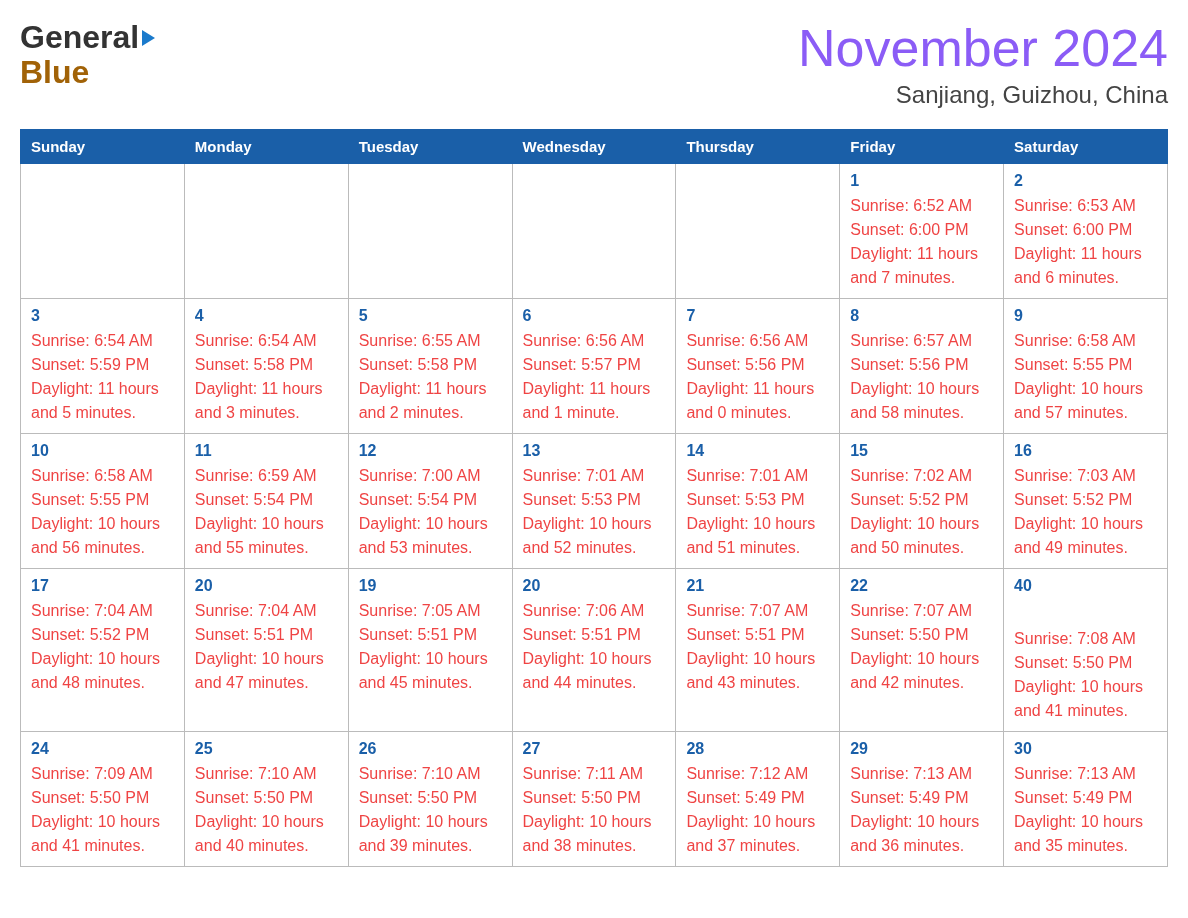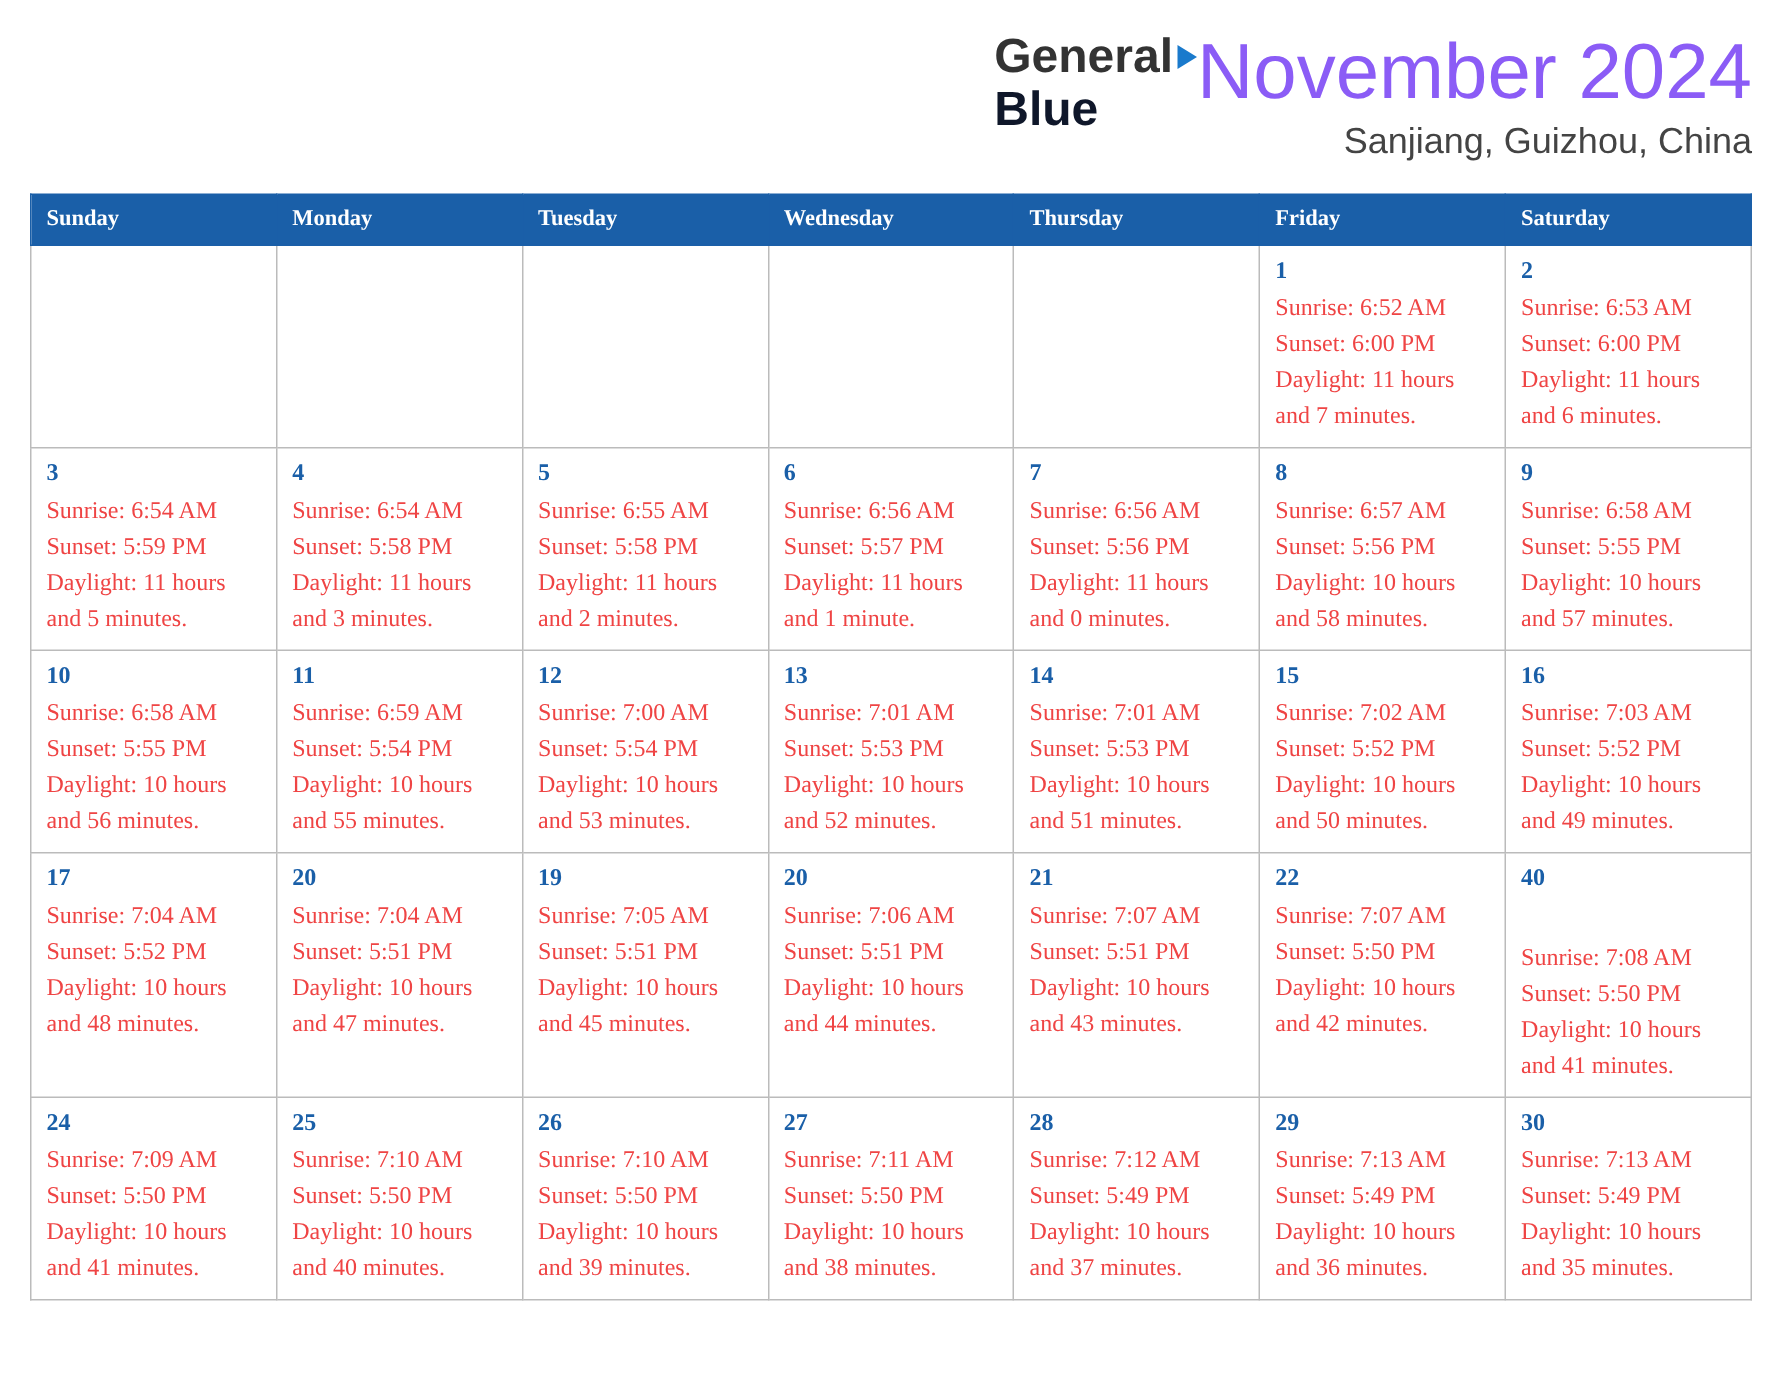--- a/index.html
+++ b/index.html
@@ -5,21 +5,21 @@
     * { box-sizing: border-box; margin: 0; padding: 0; }
     body {
       font-family: Arial, sans-serif;
       background: #fff;
       padding: 20px;
       width: 1188px;
       min-height: 918px;
     }
     .header {
       display: flex;
-      justify-content: flex-end;
+      justify-content: space-between;
       align-items: flex-start;
       margin-bottom: 20px;
     }
     .logo {
       display: flex;
       flex-direction: column;
       align-items: flex-start;
     }
     .title-section {
       text-align: right;
@@ -32,21 +32,20 @@
     }
     .location-title {
       font-size: 24px;
       color: #444;
       margin-top: 4px;
     }
     .calendar {
       width: 100%;
       border-collapse: collapse;
       border: 1px solid #999;
-      font-family: Liberation Serif, serif;
     }
     .calendar thead tr th {
       background-color: #1a5fa8;
       color: #fff;
       font-size: 15px;
       font-weight: bold;
       padding: 8px 10px;
       text-align: left;
       border: 1px solid #1a5fa8;
     }
@@ -80,21 +79,21 @@
   </style>
 </head>
 <body>
 
 <div class="header">
   <div class="logo">
     <div style="font-size:32px; font-weight:bold; color:#333; line-height:1.1; display:flex; align-items:center;">
       <span>General</span>
         <span style="display:inline-block;width:0;height:0;border-left:13px solid #1a7acc;border-top:8px solid transparent;border-bottom:8px solid transparent;margin-left:3px;vertical-align:middle;"></span>
     </div>
-    <div style="font-size:32px; font-weight:bold; color:#0f172a; line-height:1.1;">Blue</div>
+    <div style="font-size:32px; font-weight:bold; color:#a16207; line-height:1.1;">Blue</div>
   </div>
   <div class="title-section">
     <div class="month-title">November 2024</div>
     <div class="location-title">Sanjiang, Guizhou, China</div>
   </div>
 </div>
 
 <table class="calendar">
   <thead>
     <tr id="days-header">

